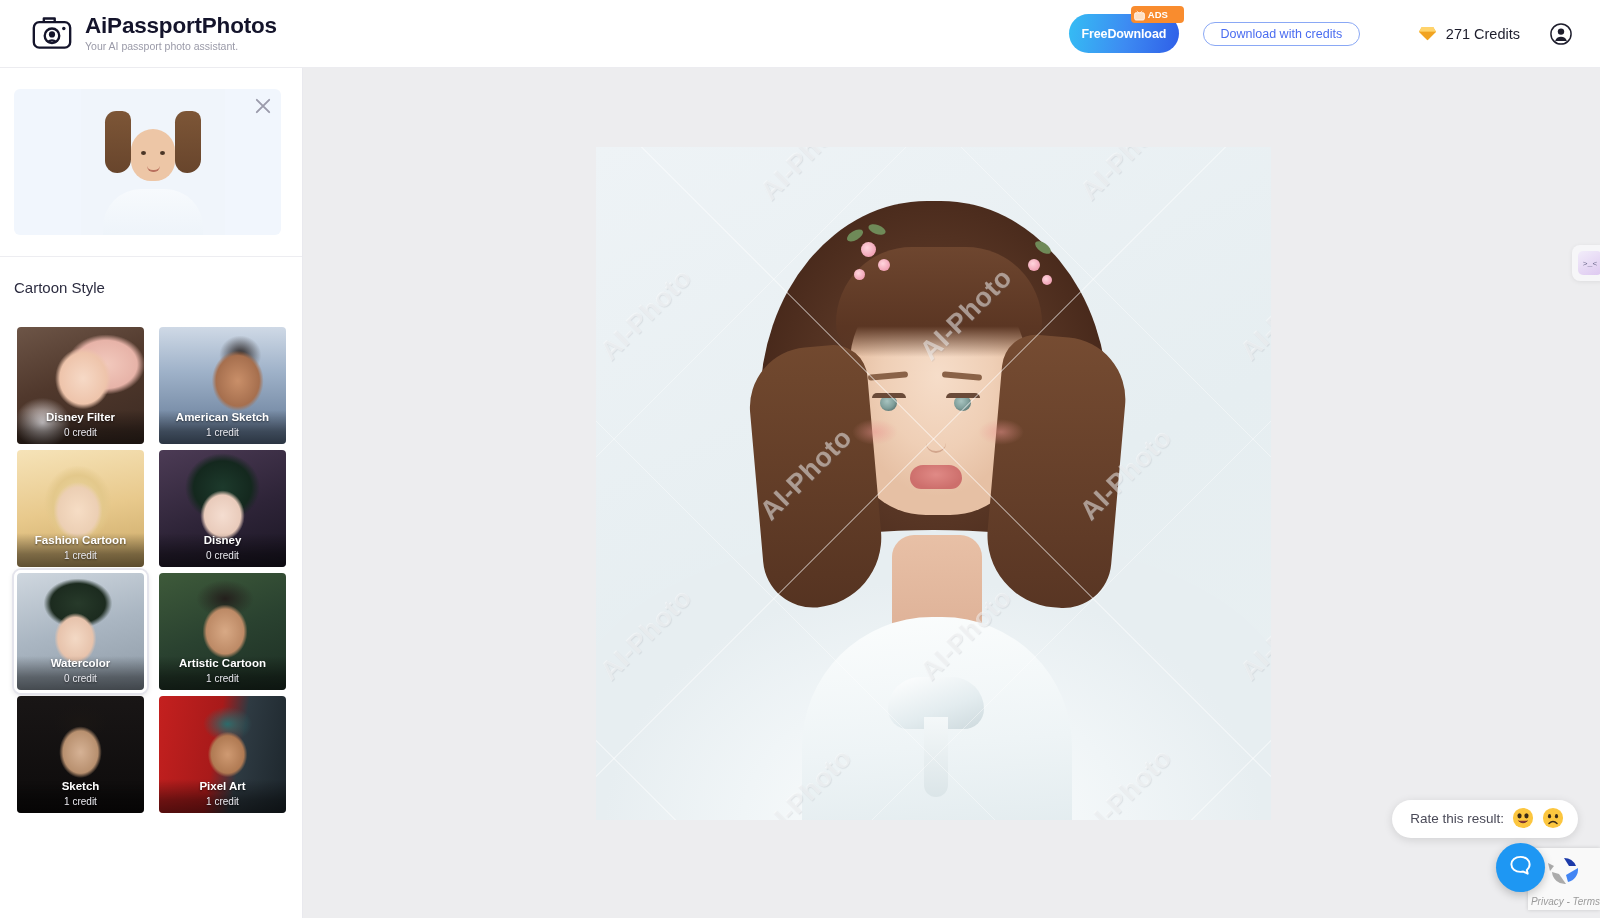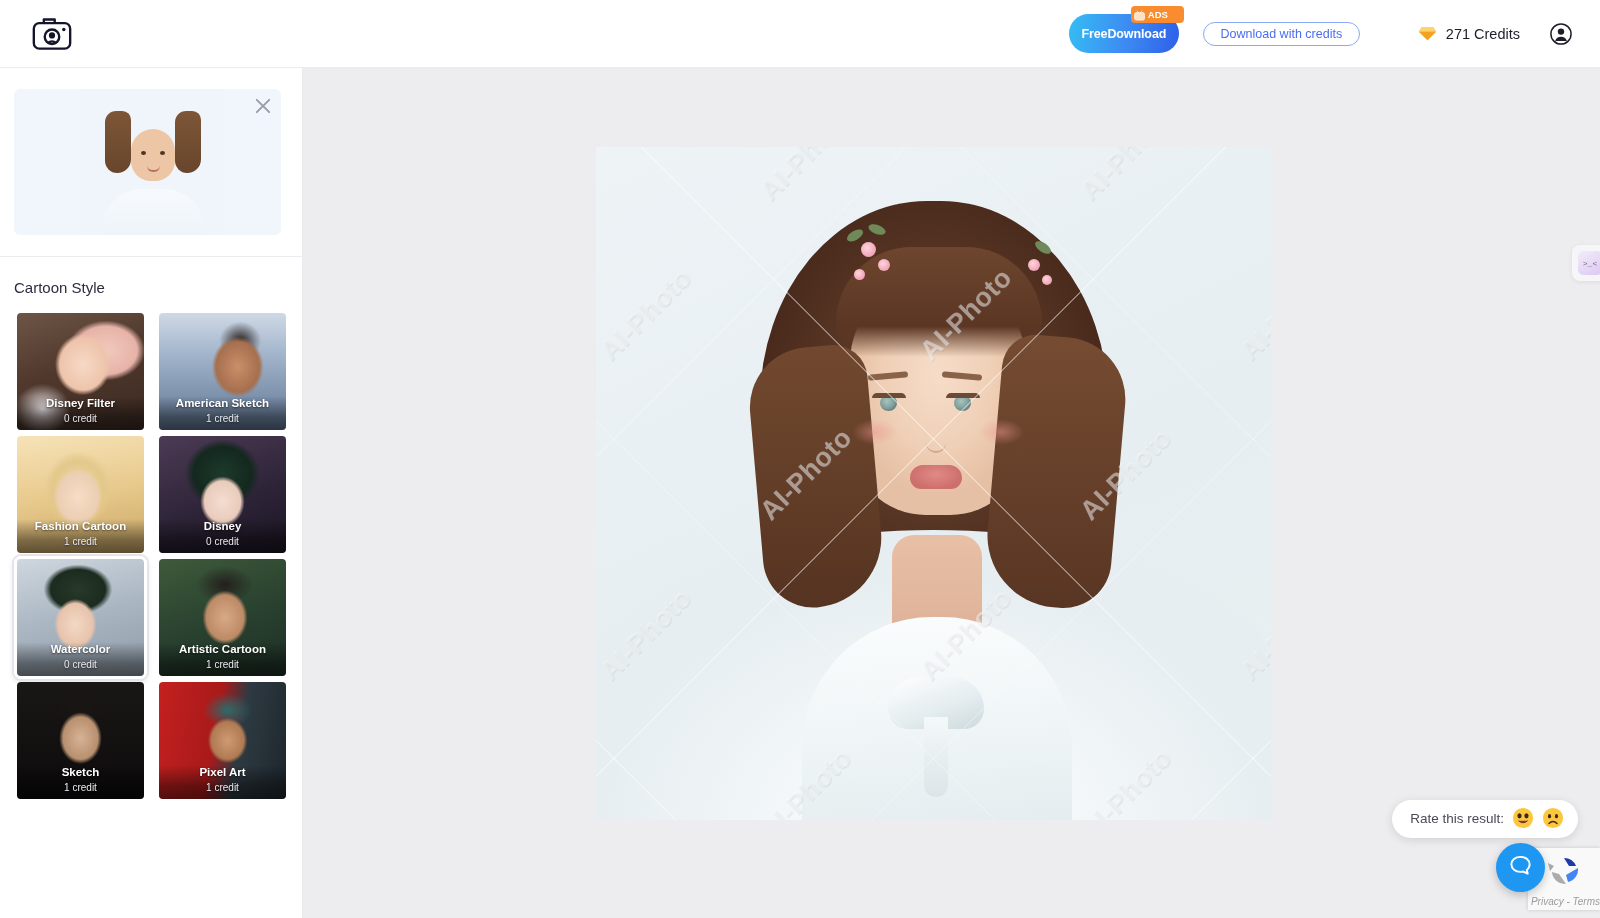--- a/index.html
+++ b/index.html
@@ -113,21 +113,21 @@
     position: absolute; top: 6px; right: 7px;
     width: 22px; height: 22px; cursor: pointer;
     color: #9b9bab; display: flex; align-items: center; justify-content: center;
   }
   .sidebar-divider {
     height: 1px; background: #ededf1;
     margin: 21px 0 0 0;
   }
   .section-title {
     font-size: 15px; color: #2c2c40; font-weight: 500;
-    margin: 22px 0 14px 14px;
+    margin: 22px 0 28px 14px;
   }
   .style-grid {
     display: grid; grid-template-columns: 133px 133px;
     gap: 0 9px; margin-left: 14px;
   }
   .style-card {
     position: relative; width: 133px; height: 123px;
     border-radius: 7px; overflow: hidden; cursor: pointer;
     border: 3px solid transparent;
   }
@@ -338,20 +338,24 @@
     <span class="brand-icon">
       <svg viewBox="0 0 44 40" fill="none" stroke="currentColor" stroke-width="2.6">
         <rect x="2" y="9" width="40" height="28" rx="6"></rect>
         <path d="M13 9 V5 h12 v4" stroke-linejoin="round"></path>
         <circle cx="22" cy="24" r="8"></circle>
         <circle cx="22" cy="22.5" r="3.4" fill="currentColor" stroke="none"></circle>
         <path d="M17 31 q5 -4 10 0" stroke-width="2.2"></path>
         <circle cx="35" cy="16" r="1.9" fill="currentColor" stroke="none"></circle>
       </svg>
     </span>
+    <span class="brand-text">
+      <span class="brand-title">AiPassportPhotos</span>
+      <span class="brand-sub">Your AI passport photo assistant.</span>
+    </span>
   </div>
 
   <div class="header-right">
 
     <div class="free-dl-wrap">
       <button class="free-dl">FreeDownload</button>
       <span class="ads-badge">
         <span class="ads-tv">
           <svg viewBox="0 0 16 15" fill="none">
             <path d="M5 2.5 L7.5 5 M11 2.5 L8.5 5" stroke="#ffd9b3" stroke-width="1.2" stroke-linecap="round"></path>

